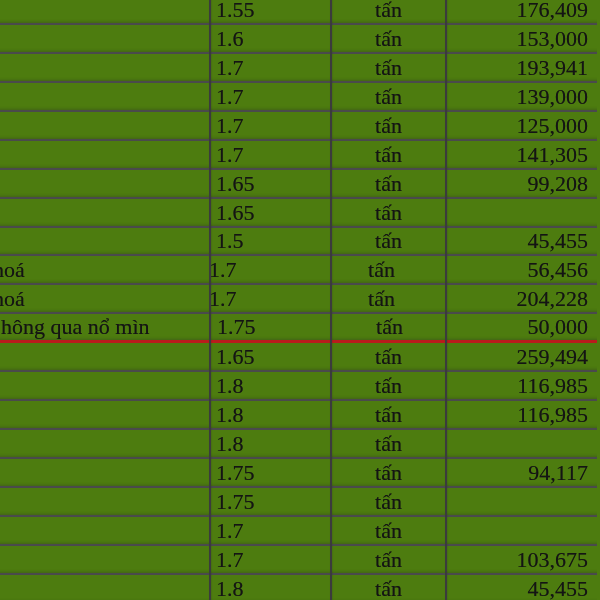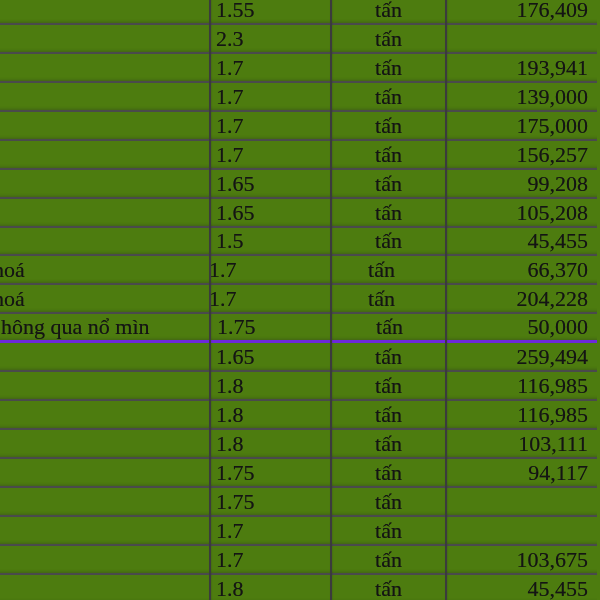--- a/index.html
+++ b/index.html
@@ -29,21 +29,21 @@
     width: 100%;
   }
   .row {
     box-sizing: border-box;
     height: 28.95px;
     display: flex;
     border-bottom: 2px solid #4a4a4c;
     box-shadow: inset 0 -4px 3px -3px rgba(40,40,40,0.30);
   }
   .row:nth-child(12) {
-    border-bottom: 3px solid #6d28d9;
+    border-bottom: 3px solid #b91c1c;
   }
   .cell {
     box-sizing: border-box;
     display: flex;
     align-items: flex-end;
     padding-bottom: 2px;
     font-size: 22px;
     line-height: 1;
     color: #141414;
     text-shadow: 0 0 0.6px rgba(20,20,20,0.55);
@@ -78,70 +78,70 @@
   <div class="table-region">
     <div class="rows">
         <div class="row">
     <div class="cell col-desc"></div>
     <div class="cell col-coef">1.55</div>
     <div class="cell col-unit">tấn</div>
     <div class="cell col-qty">176,409</div>
   </div>
         <div class="row">
     <div class="cell col-desc"></div>
-    <div class="cell col-coef">2.3</div>
-    <div class="cell col-unit">tấn</div>
+    <div class="cell col-coef">1.6</div>
+    <div class="cell col-unit">tấn</div>
+    <div class="cell col-qty">153,000</div>
   </div>
         <div class="row">
     <div class="cell col-desc"></div>
     <div class="cell col-coef">1.7</div>
     <div class="cell col-unit">tấn</div>
     <div class="cell col-qty">193,941</div>
   </div>
         <div class="row">
     <div class="cell col-desc"></div>
     <div class="cell col-coef">1.7</div>
     <div class="cell col-unit">tấn</div>
     <div class="cell col-qty">139,000</div>
   </div>
         <div class="row">
     <div class="cell col-desc"></div>
     <div class="cell col-coef">1.7</div>
     <div class="cell col-unit">tấn</div>
-    <div class="cell col-qty">175,000</div>
-  </div>
-        <div class="row">
-    <div class="cell col-desc"></div>
-    <div class="cell col-coef">1.7</div>
-    <div class="cell col-unit">tấn</div>
-    <div class="cell col-qty">156,257</div>
+    <div class="cell col-qty">125,000</div>
+  </div>
+        <div class="row">
+    <div class="cell col-desc"></div>
+    <div class="cell col-coef">1.7</div>
+    <div class="cell col-unit">tấn</div>
+    <div class="cell col-qty">141,305</div>
   </div>
         <div class="row">
     <div class="cell col-desc"></div>
     <div class="cell col-coef">1.65</div>
     <div class="cell col-unit">tấn</div>
     <div class="cell col-qty">99,208</div>
   </div>
         <div class="row">
     <div class="cell col-desc"></div>
     <div class="cell col-coef">1.65</div>
     <div class="cell col-unit">tấn</div>
-    <div class="cell col-qty">105,208</div>
   </div>
         <div class="row">
     <div class="cell col-desc"></div>
     <div class="cell col-coef">1.5</div>
     <div class="cell col-unit">tấn</div>
     <div class="cell col-qty">45,455</div>
   </div>
         <div class="row">
     <div class="cell col-desc">hoá</div>
     <div class="cell col-coef">1.7</div>
     <div class="cell col-unit">tấn</div>
-    <div class="cell col-qty">66,370</div>
+    <div class="cell col-qty">56,456</div>
   </div>
         <div class="row">
     <div class="cell col-desc">hoá</div>
     <div class="cell col-coef">1.7</div>
     <div class="cell col-unit">tấn</div>
     <div class="cell col-qty">204,228</div>
   </div>
         <div class="row">
     <div class="cell col-desc">hông qua nổ mìn</div>
     <div class="cell col-coef">1.75</div>
@@ -163,21 +163,20 @@
         <div class="row">
     <div class="cell col-desc"></div>
     <div class="cell col-coef">1.8</div>
     <div class="cell col-unit">tấn</div>
     <div class="cell col-qty">116,985</div>
   </div>
         <div class="row">
     <div class="cell col-desc"></div>
     <div class="cell col-coef">1.8</div>
     <div class="cell col-unit">tấn</div>
-    <div class="cell col-qty">103,111</div>
   </div>
         <div class="row">
     <div class="cell col-desc"></div>
     <div class="cell col-coef">1.75</div>
     <div class="cell col-unit">tấn</div>
     <div class="cell col-qty">94,117</div>
   </div>
         <div class="row">
     <div class="cell col-desc"></div>
     <div class="cell col-coef">1.75</div>

